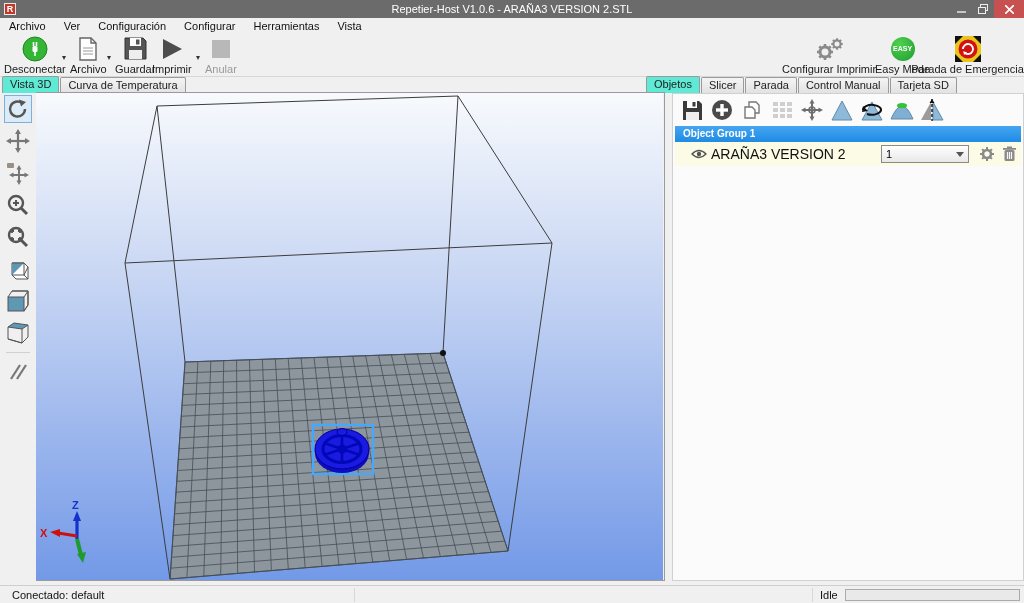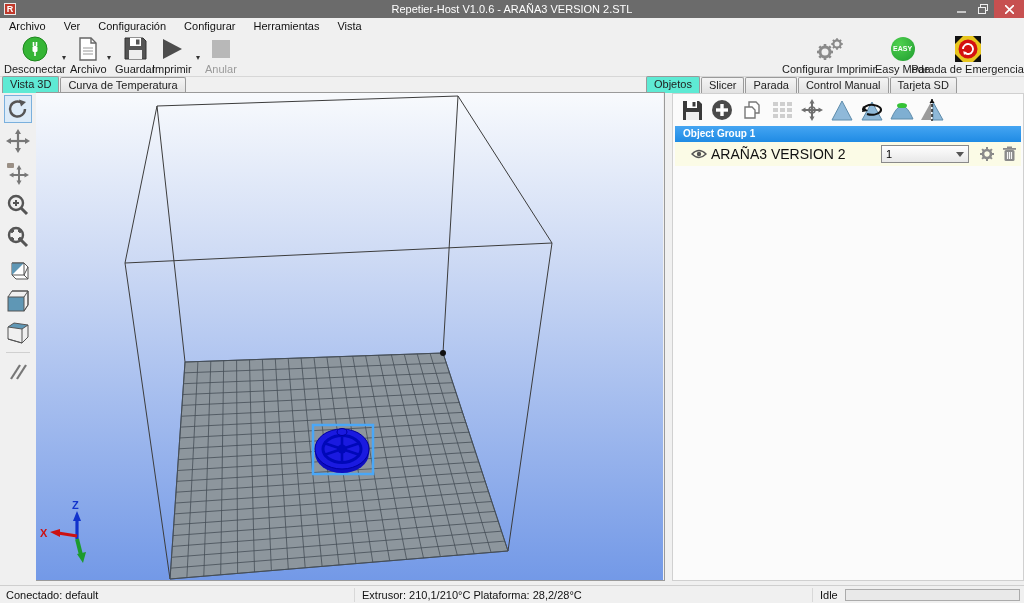--- a/index.html
+++ b/index.html
@@ -45,21 +45,21 @@
   .rpanel { position:absolute; left:672px; top:93px; width:352px; height:488px; background:#fbfbfb; border:1px solid #d0d0d0; }
   .ricons { position:absolute; left:4px; top:2px; height:28px; display:flex; align-items:center; }
   .ricon { width:30px; height:26px; display:flex; align-items:center; justify-content:center; }
   .objgroup { position:absolute; left:2px; top:32px; width:346px; height:16px; background:linear-gradient(#45a5f2,#1f8be4); color:#fff; font-size:10px; font-weight:bold; line-height:16px; padding-left:8px; }
   .objrow { position:absolute; left:2px; top:48px; width:346px; height:24px; background:#fbfbe6; display:flex; align-items:center; }
   .objrow .name { font-size:14px; color:#111; margin-left:4px; }
   .count-select { position:absolute; left:206px; width:88px; height:18px; border:1px solid #8a8a8a; background:linear-gradient(#fefefe,#e8e8e8); font-size:11px; display:flex; align-items:center; padding:0 4px; justify-content:space-between; }
 
   
   .statusbar { position:absolute; left:0; top:585px; width:1024px; height:18px; background:#f0f0f0; border-top:1px solid #cfcfcf; font-size:11px; color:#111; }
-  .sb-conn { position:absolute; left:6px; top:3px; }
+  .sb-conn { position:absolute; left:12px; top:3px; }
   .sb-temps { position:absolute; left:362px; top:3px; }
   .sb-state { position:absolute; left:820px; top:3px; }
   .sb-progress { position:absolute; left:845px; top:3px; width:175px; height:12px; border:1px solid #ababab; background:#e9e9e9; }
   .sb-sep { position:absolute; top:2px; width:1px; height:14px; background:#d8d8d8; }
 </style>
 </head>
 <body>
 
 <div id="app">
 
@@ -485,19 +485,18 @@
             <line x1="6.5" y1="6" x2="6.5" y2="13"></line>
             <line x1="8.5" y1="6" x2="8.5" y2="13"></line>
           </g>
         </svg>
     </div>
   </div>
 
   <div class="statusbar">
     <span class="sb-conn">Conectado: default</span>
     <div class="sb-sep" style="left:354px;"></div>
-    <span class="sb-temps">Extrusor: 210,1/210°C Plataforma: 28,2/28°C</span>
     <div class="sb-sep" style="left:812px;"></div>
     <span class="sb-state">Idle</span>
     <div class="sb-progress"></div>
   </div>
 
 </div>
 
 </body></html>

